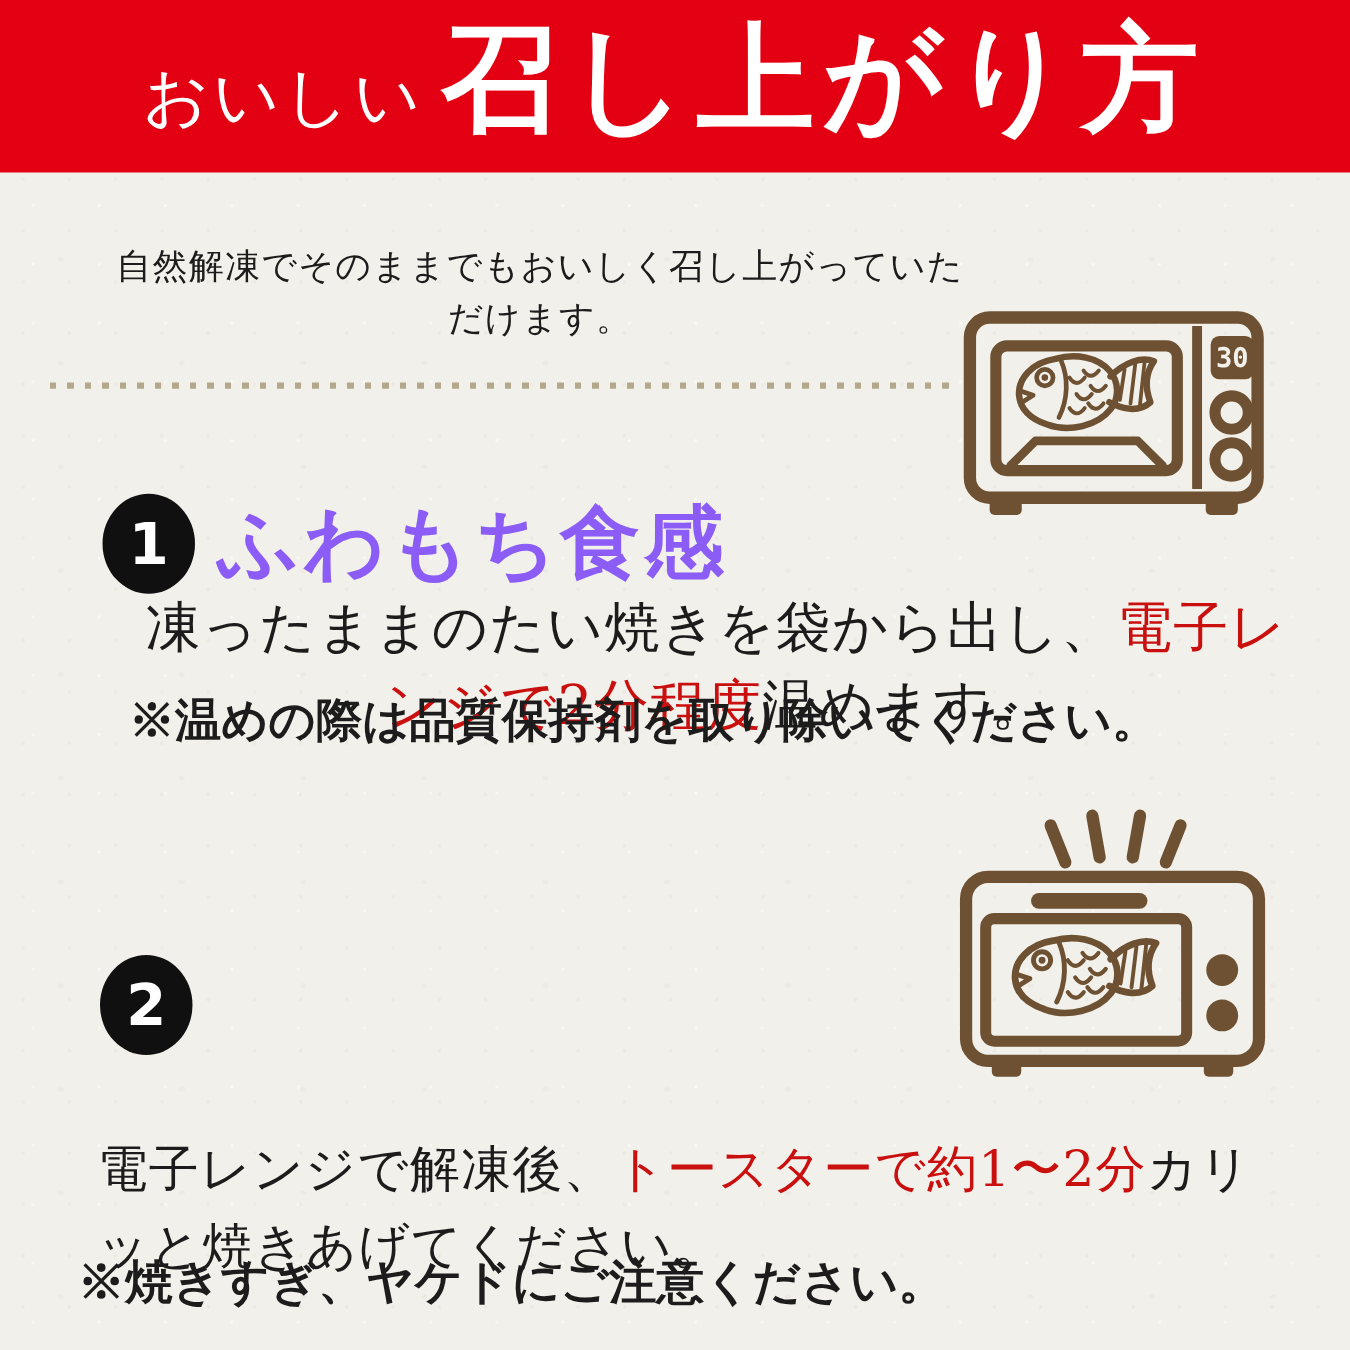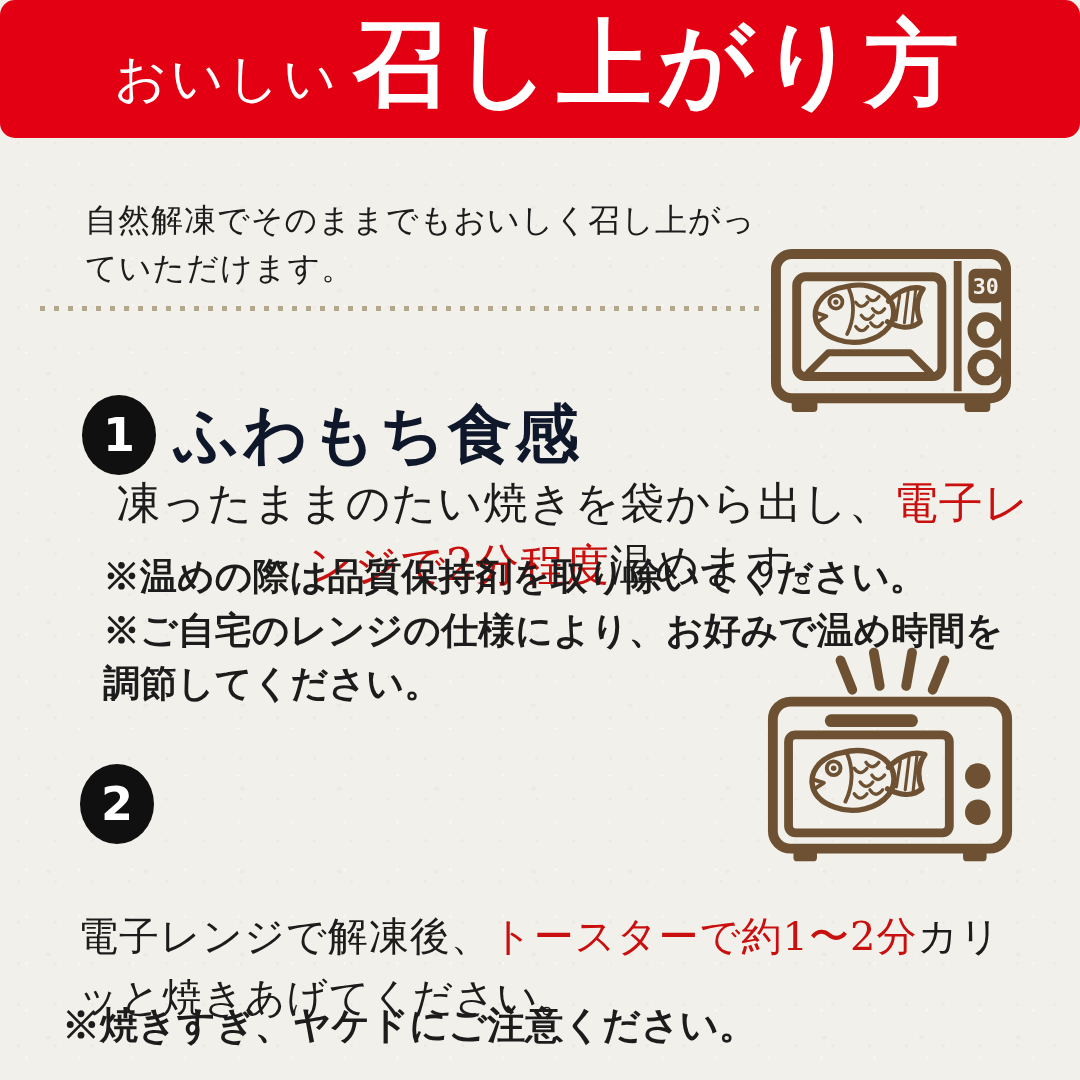--- a/index.html
+++ b/index.html
@@ -10,46 +10,46 @@
       radial-gradient(rgba(175,168,150,0.10) 1px, transparent 1.6px),
       radial-gradient(rgba(255,255,255,0.55) 1px, transparent 1.6px),
       radial-gradient(rgba(160,155,140,0.07) 2px, transparent 2.6px);
     background-size:37px 41px, 53px 47px, 97px 83px;
     font-family:"DejaVu Serif","Liberation Serif",serif;
     color:#1c1c1c;
   }
   .banner{
     position:absolute;left:0;top:0;width:1080px;height:138px;
     background:#e30013;text-align:center;line-height:126px;
-    color:#ffffff;white-space:nowrap;border-radius:15px;
+    color:#ffffff;white-space:nowrap;
   }
   .banner-small{font-size:52px;letter-spacing:3px;}
   .banner-large{font-size:94px;font-weight:bold;letter-spacing:7px;margin-left:14px;}
   .intro{
     position:absolute;left:85px;top:164px;width:694px;
-    font-size:32px;line-height:1.5;letter-spacing:1px;
+    font-size:28px;line-height:1.5;letter-spacing:1px;text-align:center;
   }
   .dotted-divider{
     position:absolute;left:40px;top:306px;width:722px;height:5px;
     background-image:repeating-linear-gradient(to right,#b3a88b 0 5px,transparent 5px 14px);
   }
   .appliance{position:absolute;color:#6d5132;}
   .microwave{left:770px;top:248px;width:242px;height:170px;}
   .toaster{left:766px;top:644px;width:250px;height:222px;}
   .step-header{position:absolute;display:flex;align-items:center;}
   .step1-header{left:82px;top:338px;}
   .step2-header{left:80px;top:764px;}
   .step-badge{
     width:74px;height:80px;border-radius:50%;background:#101010;color:#ffffff;
     display:flex;align-items:center;justify-content:center;flex:0 0 auto;
     font-family:"DejaVu Sans","Liberation Sans",sans-serif;
     font-size:46px;font-weight:bold;
   }
   .step-title{
-    color:#0f172a;font-weight:bold;font-size:64px;margin-left:18px;
+    color:#8b5cf6;font-weight:bold;font-size:64px;margin-left:18px;
     white-space:nowrap;
   }
   .step1-title{letter-spacing:3px;}
   .step2-title{letter-spacing:13px;}
   .step-body{position:absolute;}
   .step1-body{left:103px;top:428px;width:940px;font-size:44px;line-height:1.42;letter-spacing:1px;text-align:center;}
   .step2-body{left:78px;top:866px;width:945px;font-size:40px;line-height:1.52;letter-spacing:1px;}
   .red-em{color:#c9100f;}
   .step-notes{position:absolute;font-weight:bold;}
   .step1-notes{left:103px;top:550px;width:905px;font-size:37px;line-height:1.45;}
@@ -110,21 +110,20 @@
   <div class="step-badge">
     <span>1</span>
   </div>
   <h2 class="step-title step1-title">ふわもち食感</h2>
 </div>
 
 <p class="step-body step1-body"><span>凍ったままのたい焼きを袋から出し、</span><span class="red-em">電子レンジで2分程度</span><span>温めます。</span></p>
 
 <div class="step-notes step1-notes">
   <p class="note">※温めの際は品質保持剤を取り除いてください。</p>
-  <p class="note">※ご自宅のレンジの仕様により、お好みで温め時間を調節してください。</p>
 </div>
 
 <svg class="appliance toaster" viewBox="0 0 255 225">
   <g fill="none" stroke="currentColor" stroke-linecap="round">
     <line x1="88" y1="46" x2="76" y2="16" stroke-width="10"></line>
     <line x1="116" y1="42" x2="110" y2="8" stroke-width="10"></line>
     <line x1="143" y1="42" x2="149" y2="8" stroke-width="10"></line>
     <line x1="170" y1="46" x2="182" y2="16" stroke-width="10"></line>
     <rect x="7" y="58" width="239" height="150" rx="18" stroke-width="10"></rect>
     <rect x="23" y="92" width="164" height="100" rx="7" stroke-width="9"></rect>

